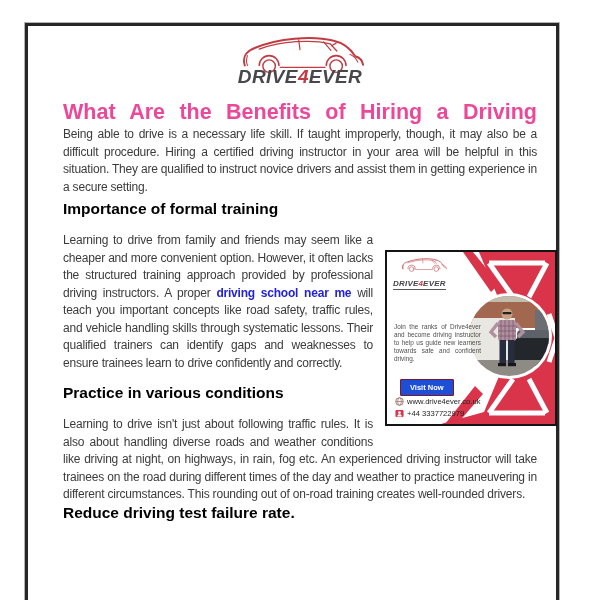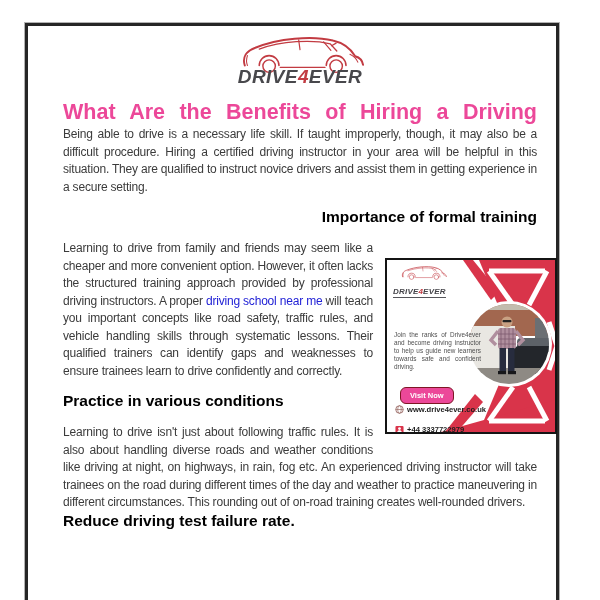--- a/index.html
+++ b/index.html
@@ -20,48 +20,48 @@
                letter-spacing:0.4px; color:#48484c; }
   .logo-text .red4 { color:#c23b42; }
 
   
   .h1 { margin-top:10px; font-size:21.5px; line-height:28px; font-weight:700; color:#ec4899; }
   .h1 .line1 { text-align:justify; text-align-last:justify; }
   .para { font-size:12px; line-height:17.5px; color:#3b3b3b; text-align:justify;
           letter-spacing:-0.2px; }
   .p-intro { }
   .h2 { font-size:15.5px; font-weight:700; color:#000; }
-  .h2-a { margin-top:12px;text-align:right; }
+  .h2-a { margin-top:4px; }
   .h2-b { margin-top:12px; }
   .h2-c { }
   .p2wrap { margin-top:14px; }
   .p3 { margin-top:14px; }
-  .doclink { color:#2222d6; font-weight:400; text-decoration:none; cursor:pointer; }
+  .doclink { color:#2222d6; font-weight:700; text-decoration:none; cursor:pointer; }
 
   
   .flyer { float:right; width:172px; height:176px; margin:18px -20px 8px 12px;
            border:2px solid #141414; position:relative; background:#fff; overflow:hidden; }
   .flyer-bg { position:absolute; left:0; top:0; width:168px; height:172px; }
   .fl-logo { position:absolute; left:6px; top:3px; width:70px; text-align:left; }
   .fl-logo-car { width:56px; height:17px; display:block; margin-left:2px; }
   .fl-logo-text { margin-top:-3px; font-size:8px; font-weight:800; font-style:italic;
                   color:#45454a; letter-spacing:0.2px; border-bottom:1px solid #55555a;
                   display:inline-block; padding-bottom:1px; }
   .fl-logo-text .red4 { color:#c23b42; }
   .fl-headline { position:absolute; left:7px; top:25px; font-size:13px; line-height:15px;
                  font-weight:800; color:#3d3d42; letter-spacing:0.2px; }
   .fl-body { position:absolute; left:7px; top:71px; width:87px; font-size:6.4px;
              line-height:8.1px; color:#4f4f4f; text-align:justify; }
-  .fl-btn { position:absolute; left:13px; top:127px; background:#ec4899; color:#fff;
-            font-size:7.5px; font-weight:700; padding:2.5px 9px 3px; border-radius:6px;
+  .fl-btn { position:absolute; left:13px; top:127px; background:#1d4ed8; color:#fff;
+            font-size:7.5px; font-weight:700; padding:2.5px 9px 3px; border-radius:1px;
             border:1px solid #7e1624; cursor:pointer; }
   .fl-row { position:absolute; left:8px; display:flex; align-items:center; gap:3px;
-            font-size:7.6px; font-weight:700; color:#1d1d1d; }
+            font-size:7.6px; font-weight:400; color:#1d1d1d; }
   .fl-web { top:145px; }
-  .fl-phone { top:157px;margin-top:8px; }
+  .fl-phone { top:157px; }
   .fl-row svg { flex:0 0 auto; }
 </style>
 </head>
 <body>
 
 <svg style="position:absolute;width:0;height:0" aria-hidden="true">
   <symbol id="carSketch" viewBox="0 0 200 70">
     <g stroke="#c23b42" fill="none" stroke-linecap="round">
       <path d="M16 57 C12 45 18 35 32 30 C66 16 118 11 150 19 C168 23 178 33 184 43 C191 45 195 50 196 56" stroke-width="3"></path>
       <path d="M38 32 C72 20 118 17 146 24 L156 35" stroke-width="2"></path>

